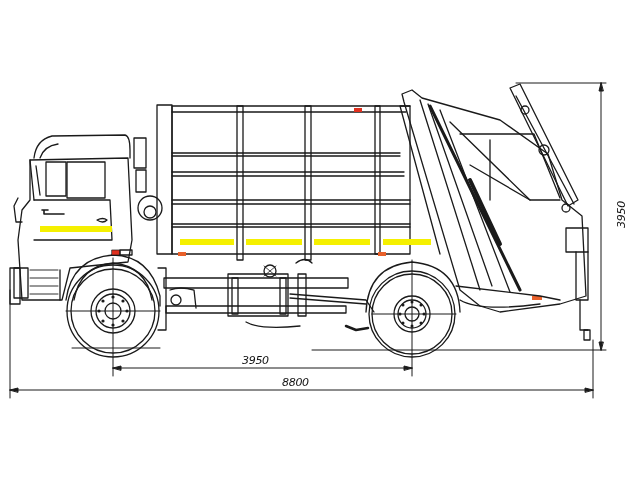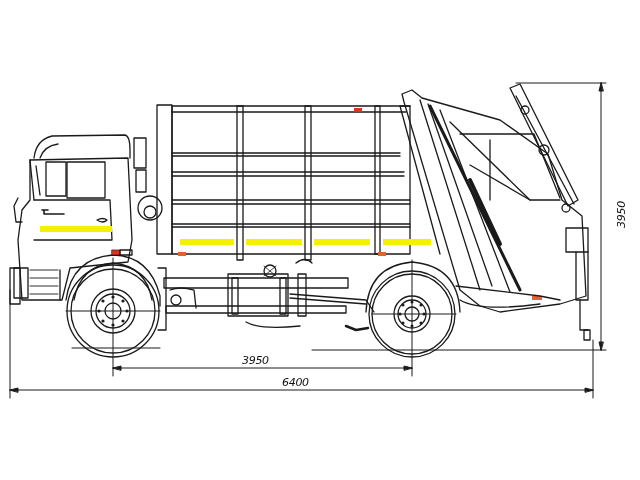--- a/index.html
+++ b/index.html
@@ -197,14 +197,14 @@
       <path d="M593 390 L585 388 L585 392 Z" fill="#1a1a1a"></path>
 
       <path d="M601 83 L601 350"></path>
       <path d="M601 83 L599 91 L603 91 Z" fill="#1a1a1a"></path>
       <path d="M601 350 L599 342 L603 342 Z" fill="#1a1a1a"></path>
     </g>
   </g>
 </svg>
 
 <span class="dim-label" style="left:242px; top:354px;">3950</span>
-<span class="dim-label" style="left:282px; top:376px;">6400</span>
+<span class="dim-label" style="left:282px; top:376px;">8800</span>
 <span class="dim-label dim-vert" style="left:608px; top:208px;">3950</span>
 
 </body></html>

